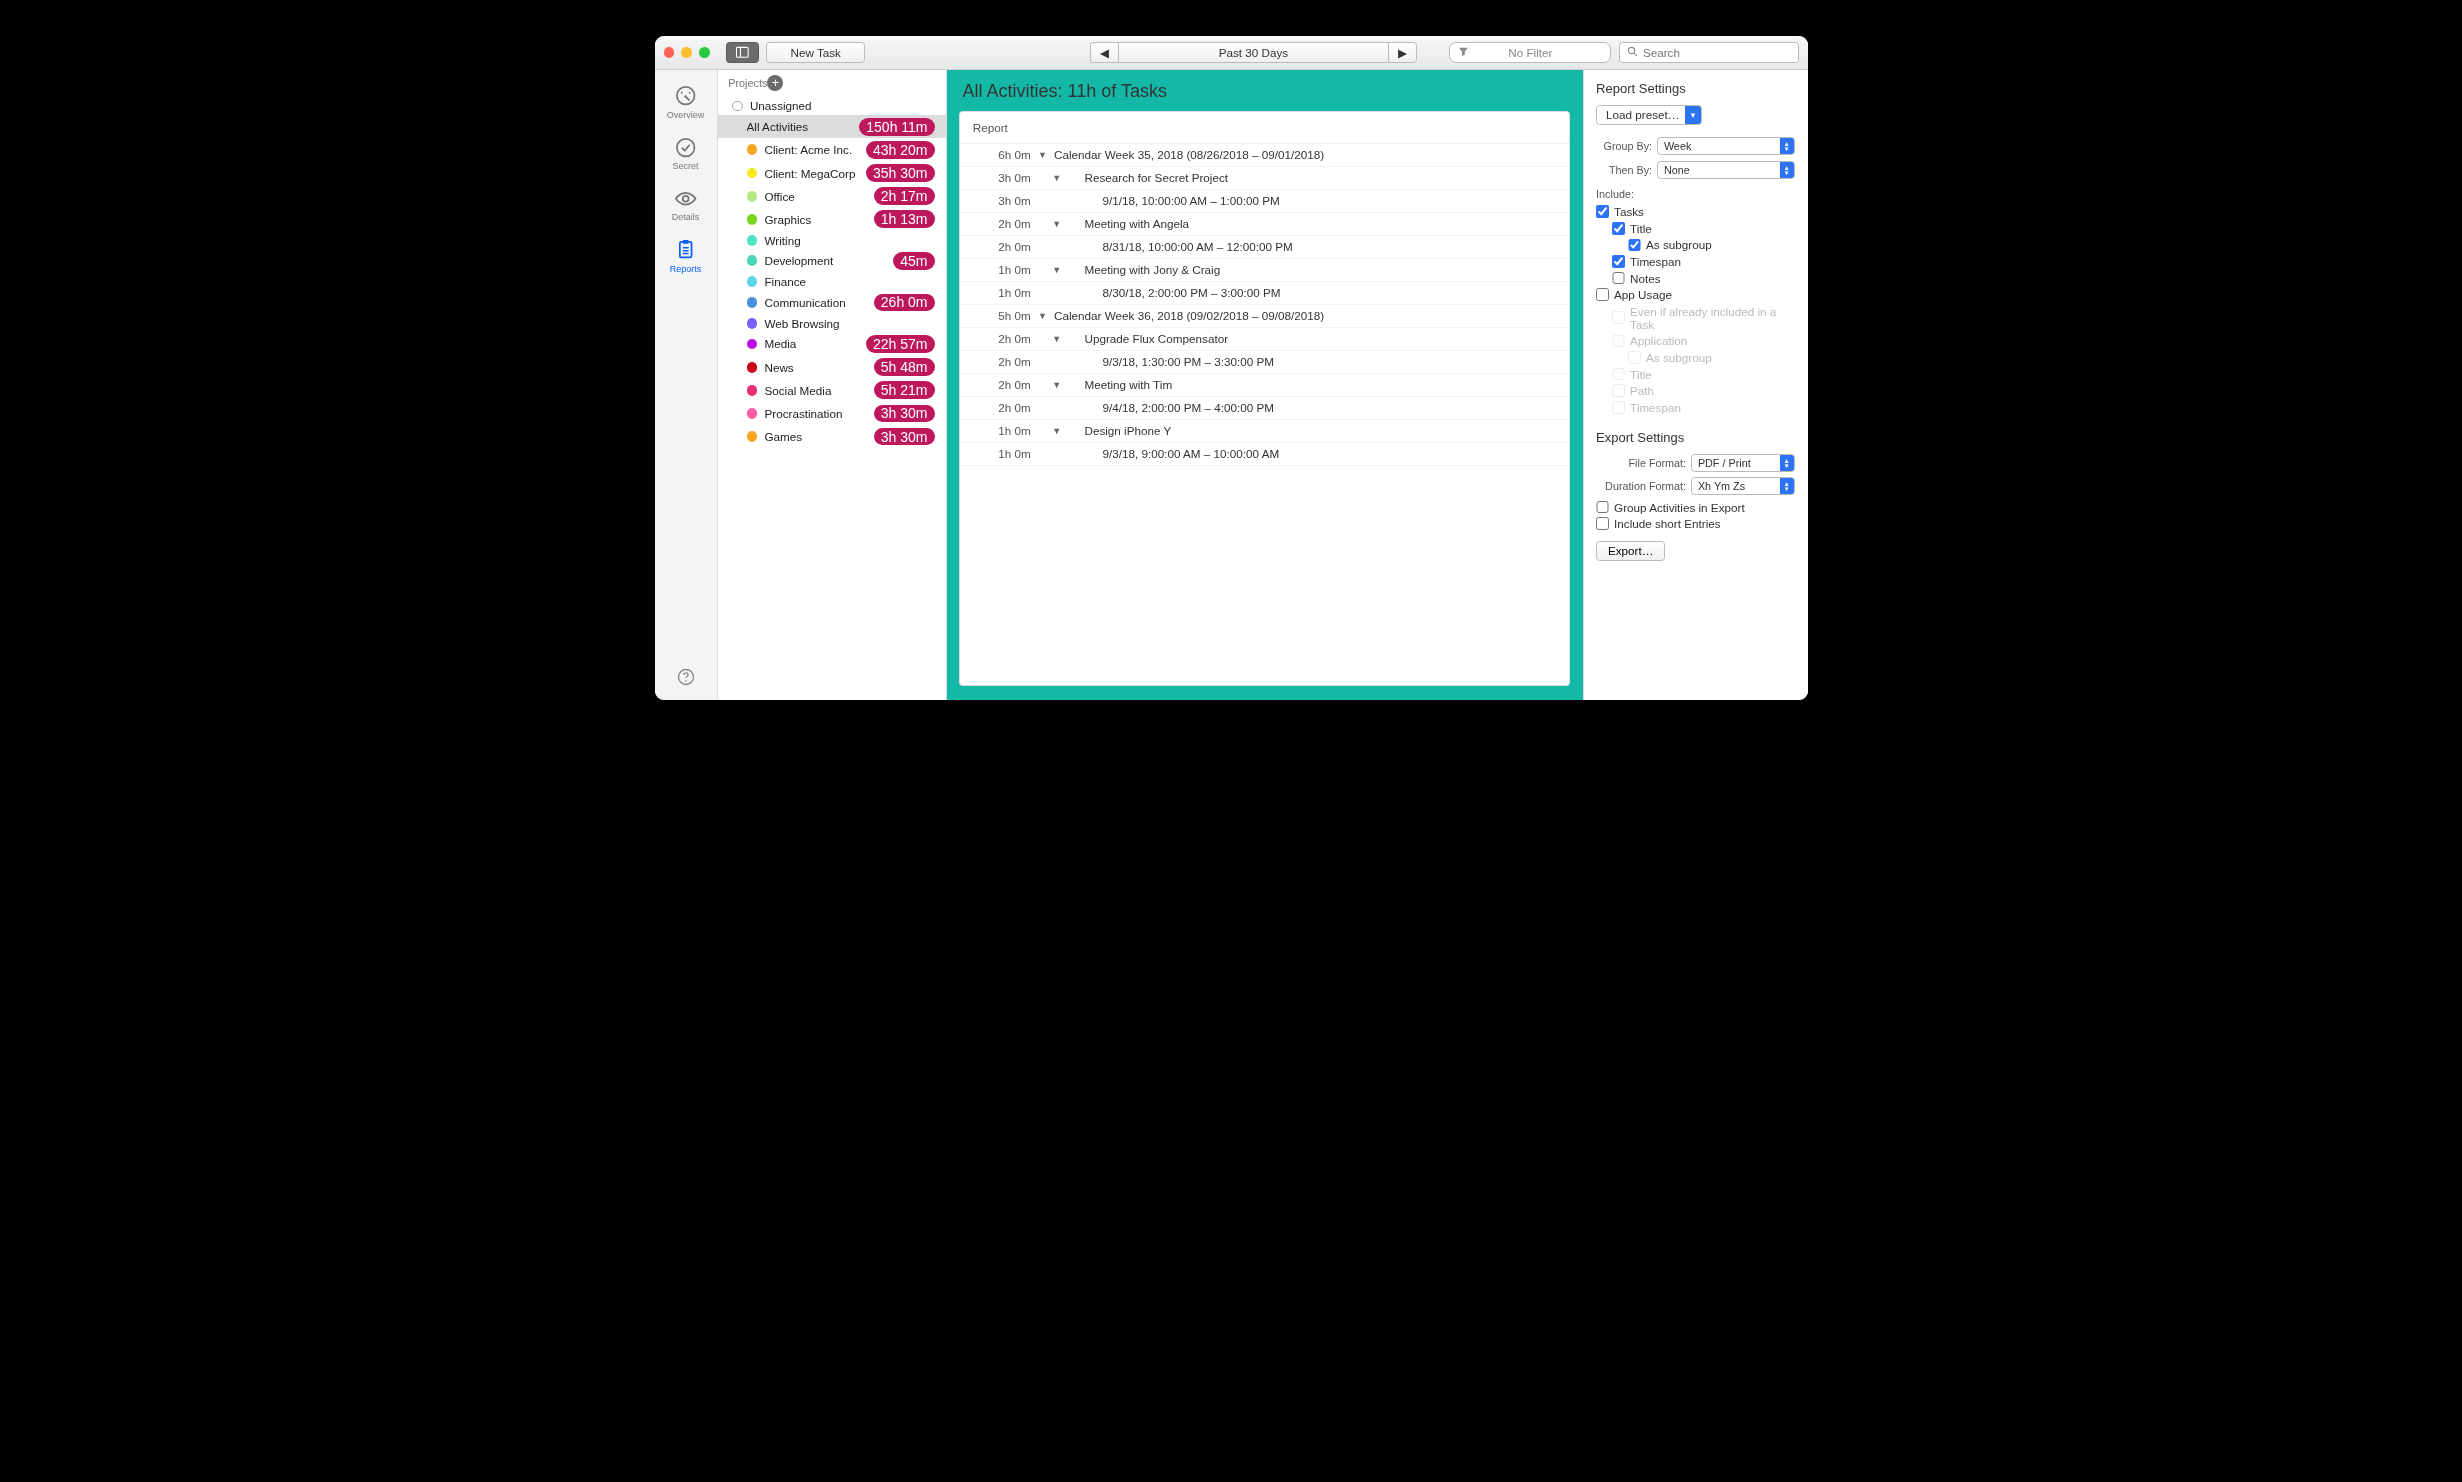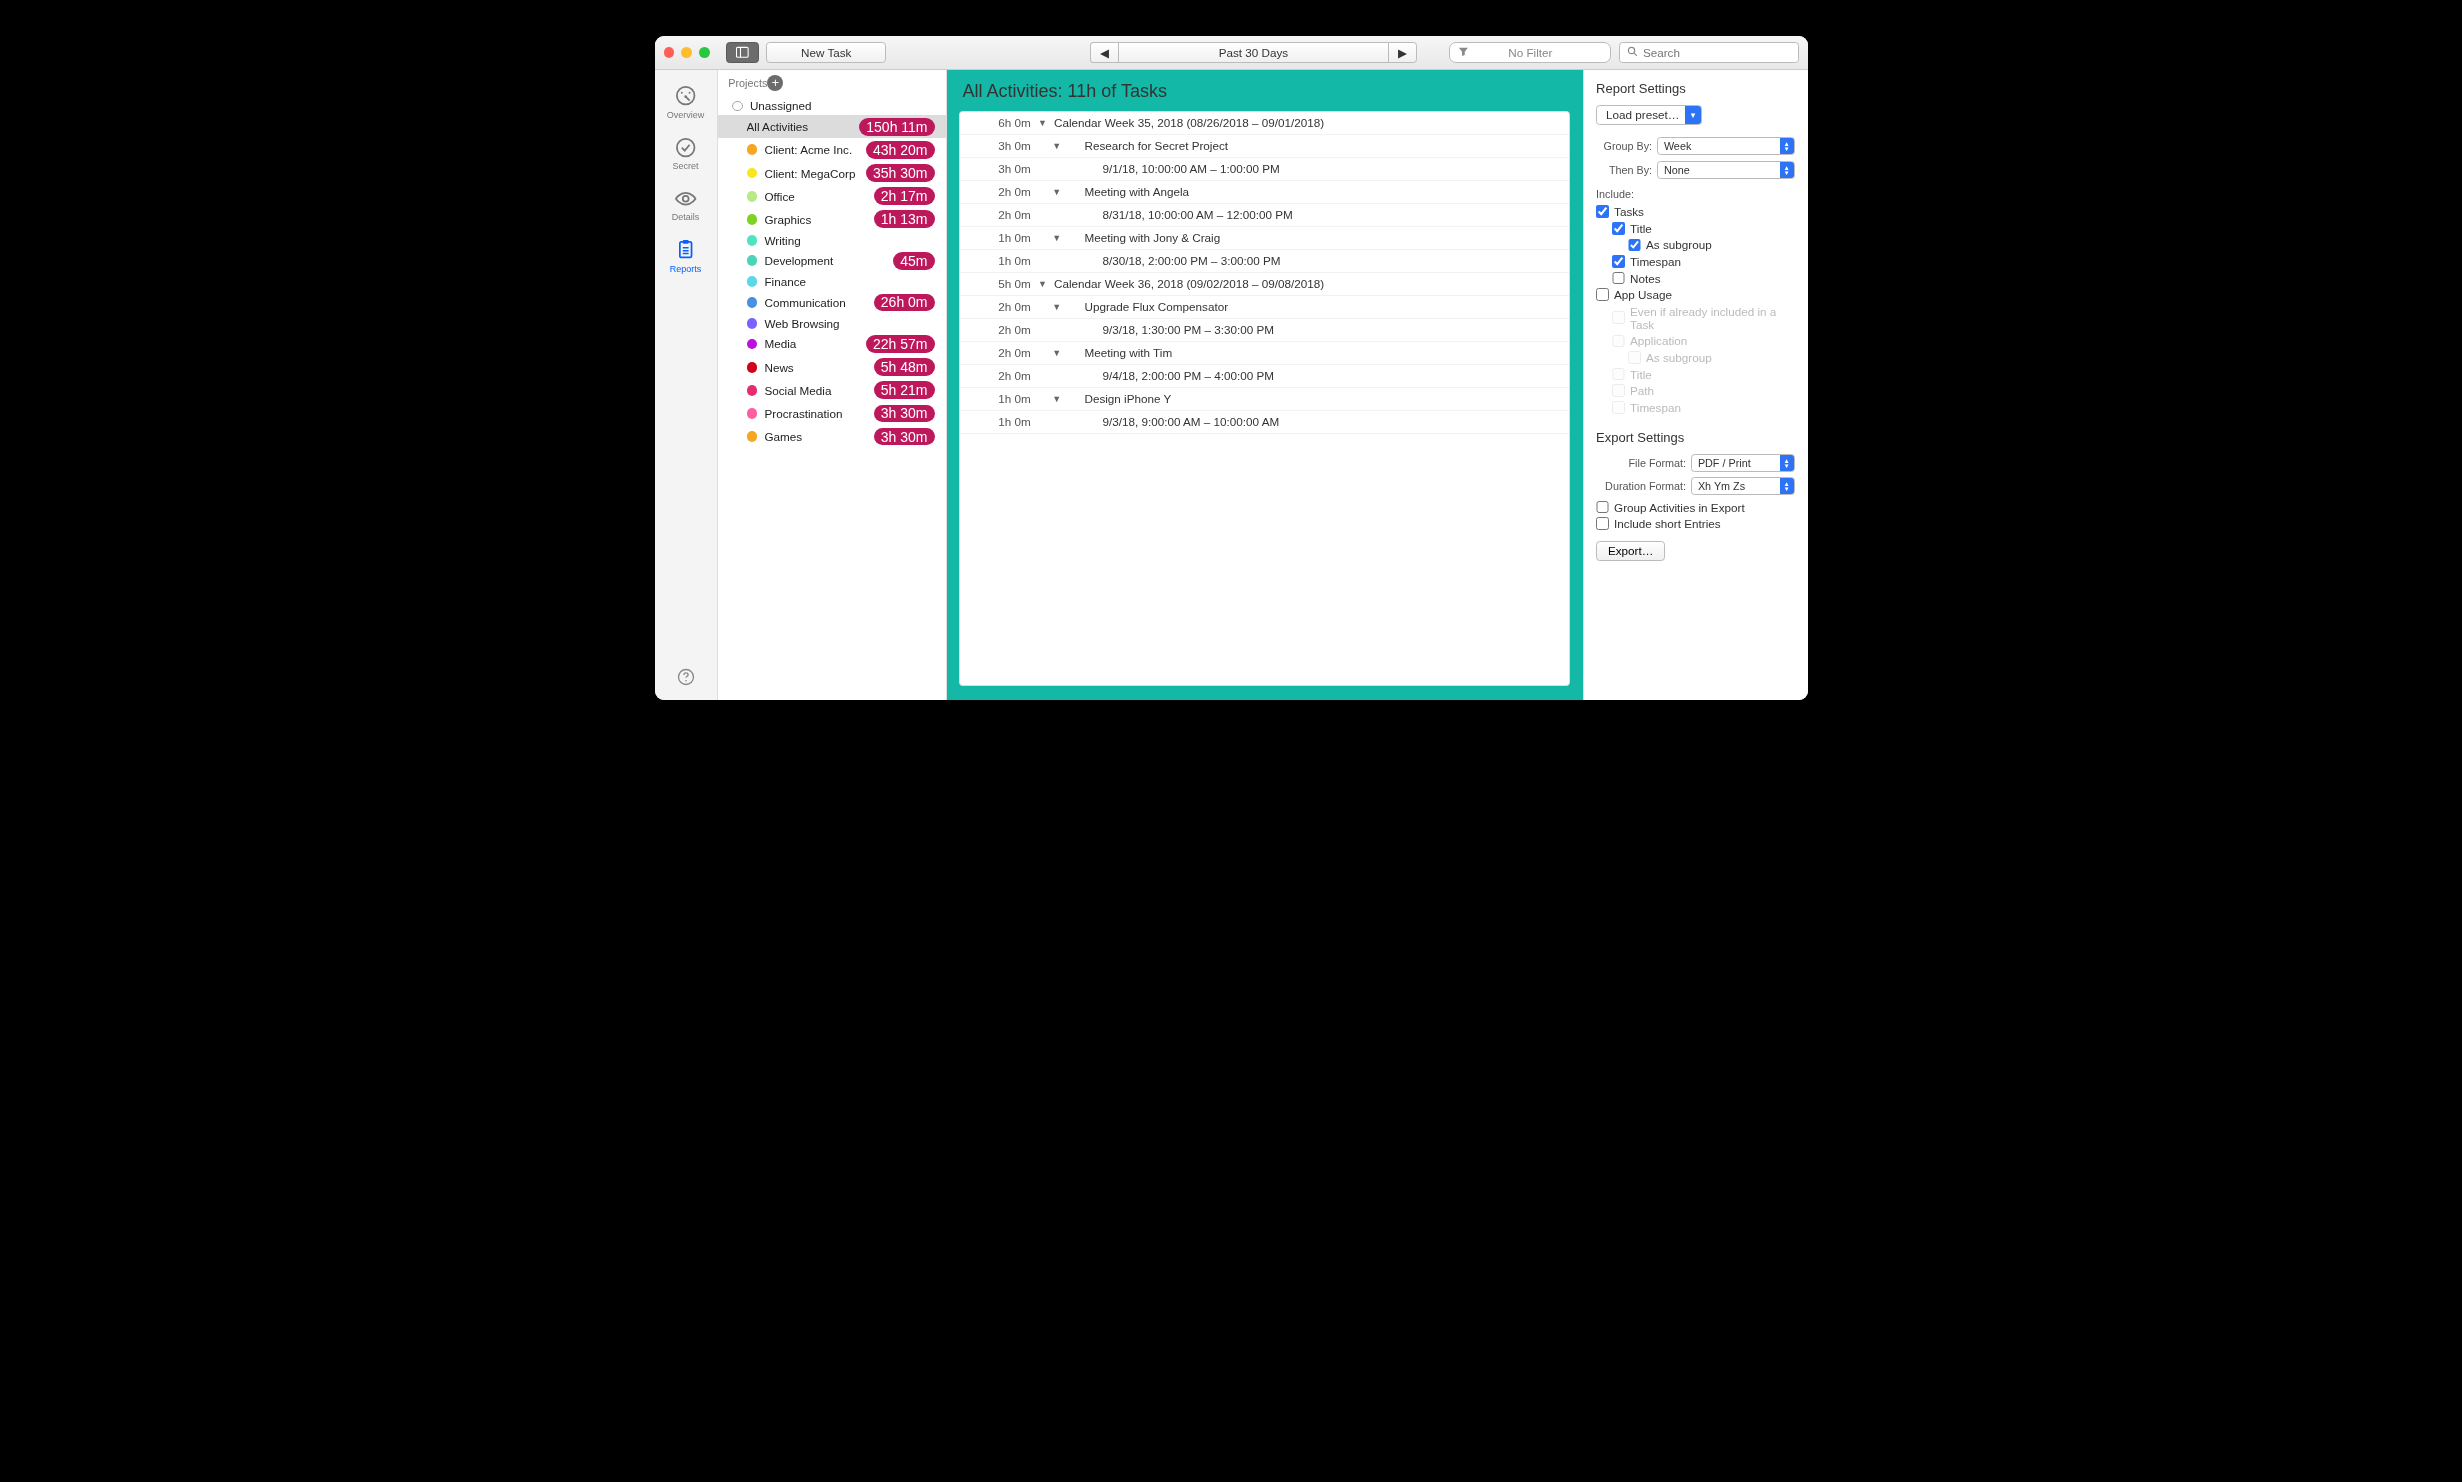--- a/index.html
+++ b/index.html
@@ -190,21 +190,21 @@
       <span class="t-close"></span>
       <span class="t-min"></span>
       <span class="t-max"></span>
     </div>
     <div class="tb-btn dark">
       <svg width="12.6" height="12.6" viewBox="0 0 14 14">
           <rect x="0.5" y="1.5" width="13" height="11" rx="1.5" fill="none" stroke="#fff" stroke-width="1.2"></rect>
           <line x1="5" y1="1.5" x2="5" y2="12.5" stroke="#fff" stroke-width="1.2"></line>
         </svg>
     </div>
-    <div class="tb-btn" style="width:120px;">
+    <div class="tb-btn" style="width:99px;">
         <span>New Task</span>
       </div>
     <div style="flex:1"></div>
     <div class="seg">
       <div class="tb-btn">
           <span>◀</span>
         </div>
       <div class="tb-btn center">
           <span>Past 30 Days</span>
         </div>
@@ -360,20 +360,21 @@
               <span class="label">Games</span>
               <span class="badge">3h 30m</span>
             </div>
           </div>
       </div>
     </div>
 
     <div class="main">
       <div class="main-title">All Activities: 11h of Tasks</div>
       <div class="report-card">
+        <div class="reptitle">Report</div>
         <div id="reportrows">
             <div class="row lvl1">
               <span class="dur">6h 0m</span>
               <span class="disclosure">▼</span>
               <span class="txt">Calendar Week 35, 2018 (08/26/2018 – 09/01/2018)</span>
             </div>
             <div class="row lvl2">
               <span class="dur">3h 0m</span>
               <span class="disclosure">▼</span>
               <span class="txt">Research for Secret Project</span>

